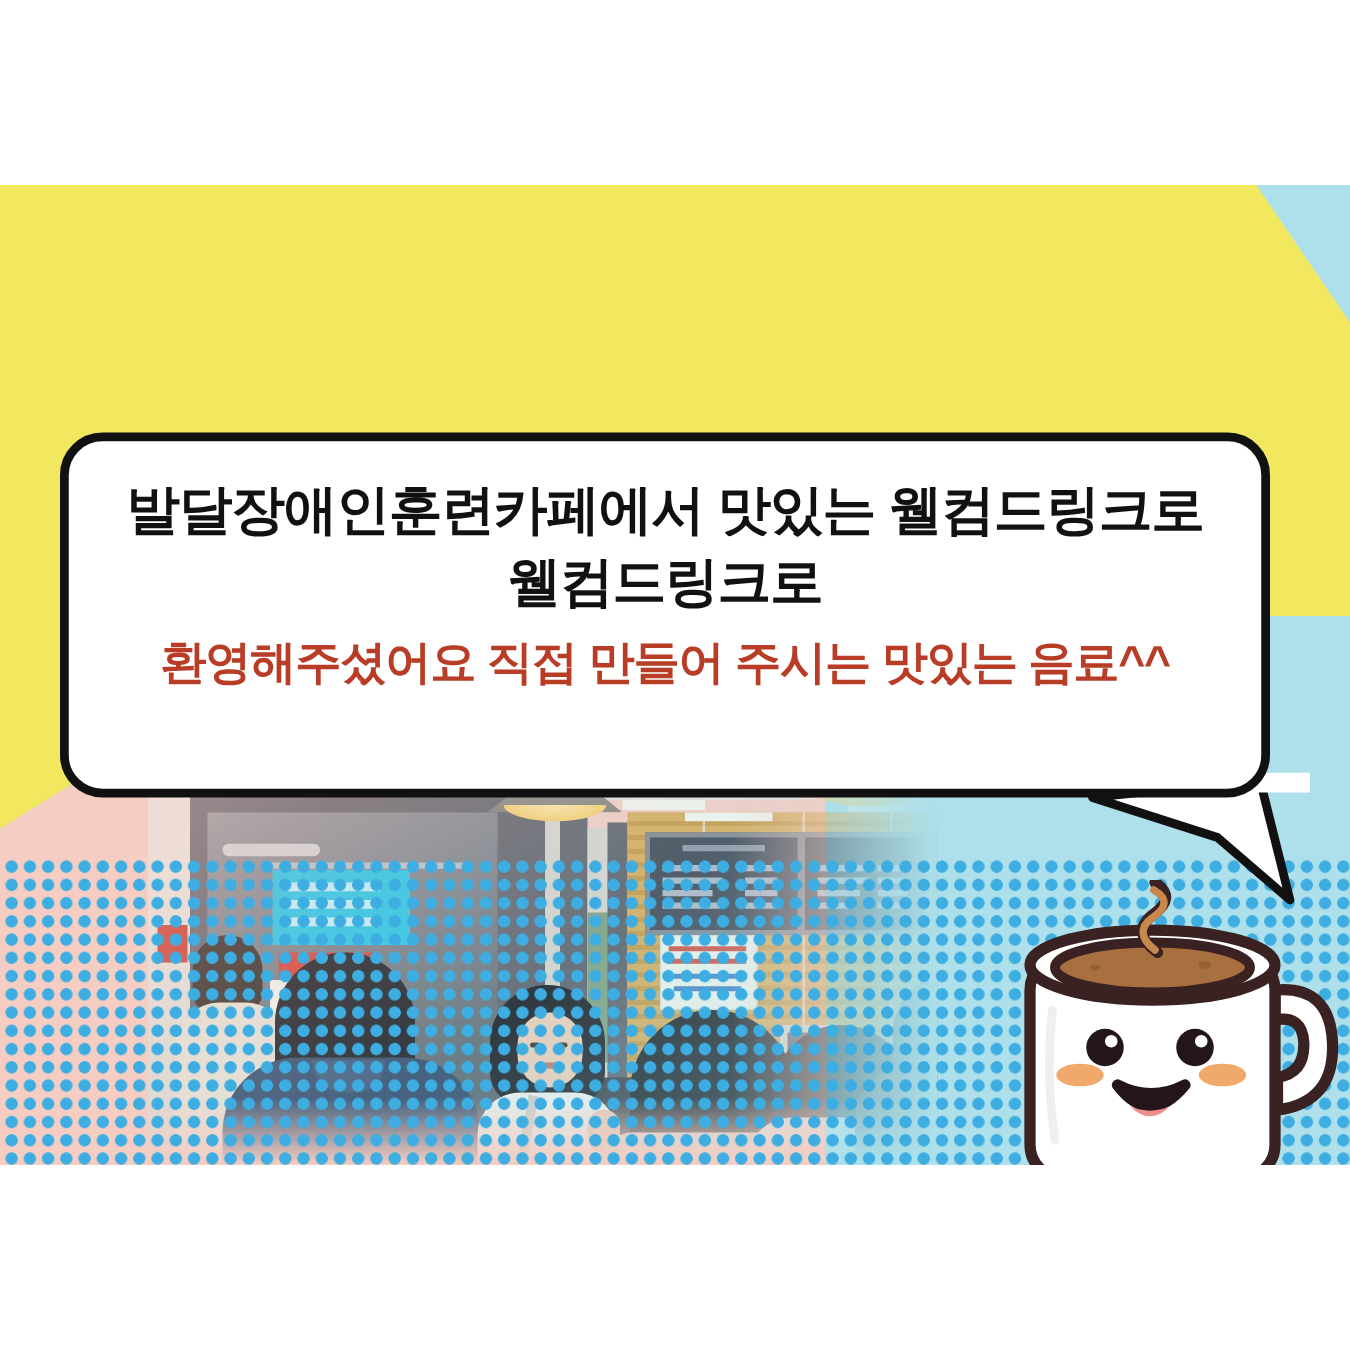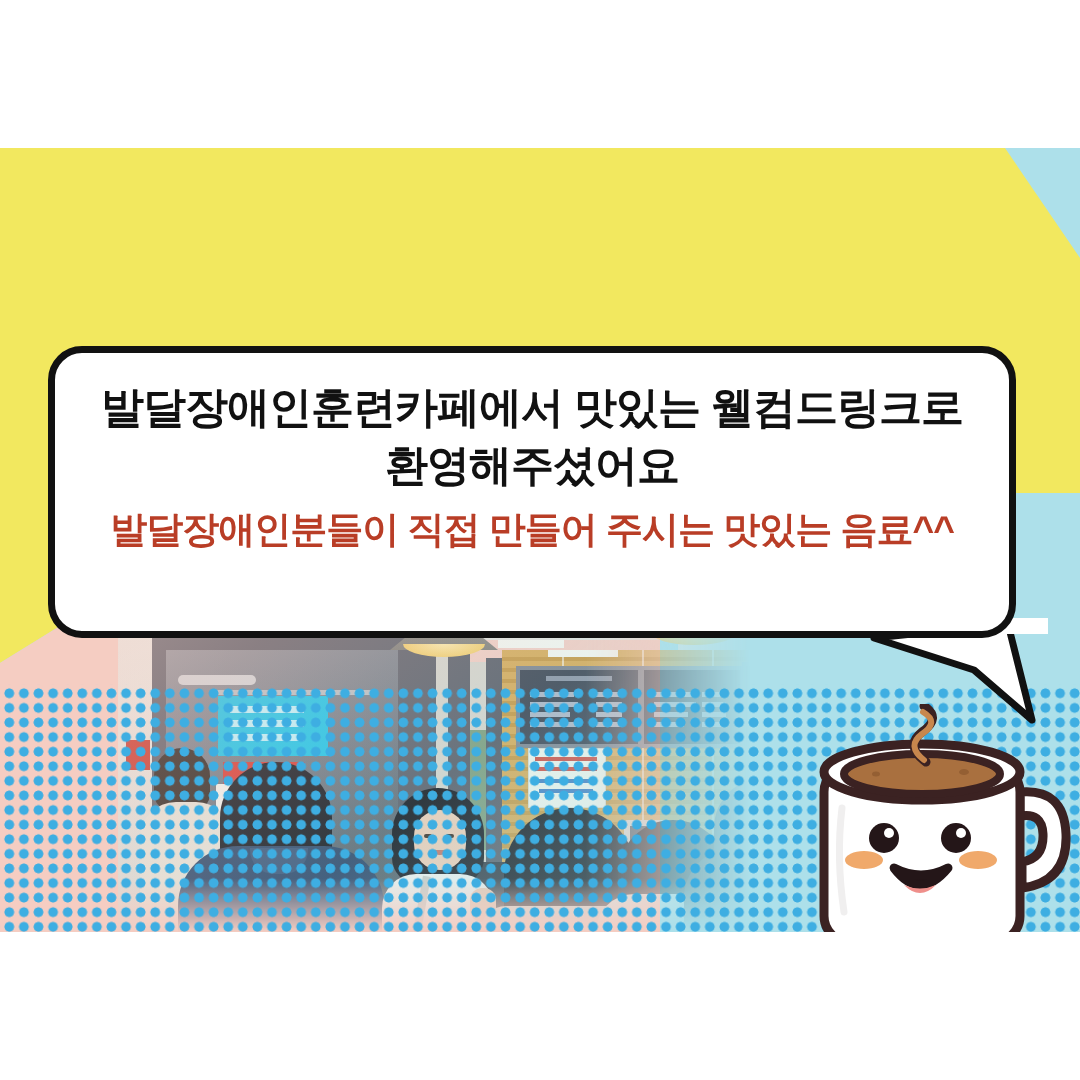--- a/index.html
+++ b/index.html
@@ -323,18 +323,18 @@
       <path d="M98 181 q16 16 32 0 q-16 7 -32 0 z" fill="#ef8f8b"></path>
     </svg>
 
     <svg id="tail" viewBox="0 0 180 108">
       <path d="M4 20 L138 6 L162 102 L104 52 Z" fill="#ffffff" stroke="#111111" stroke-width="7" stroke-linejoin="round"></path>
       <rect x="0" y="0" width="178" height="16" fill="#ffffff"></rect>
     </svg>
 
     <div id="bubble">
       <div class="line l1">발달장애인훈련카페에서 맛있는 웰컴드링크로</div>
-      <div class="line l2">환영해주셨어요</div>
-      <div class="line l3">발달장애인분들이 직접 만들어 주시는 맛있는 음료^^</div>
+      <div class="line l2">웰컴드링크로</div>
+      <div class="line l3">환영해주셨어요 직접 만들어 주시는 맛있는 음료^^</div>
     </div>
 
   </div>
 </div>
 
 </body></html>

